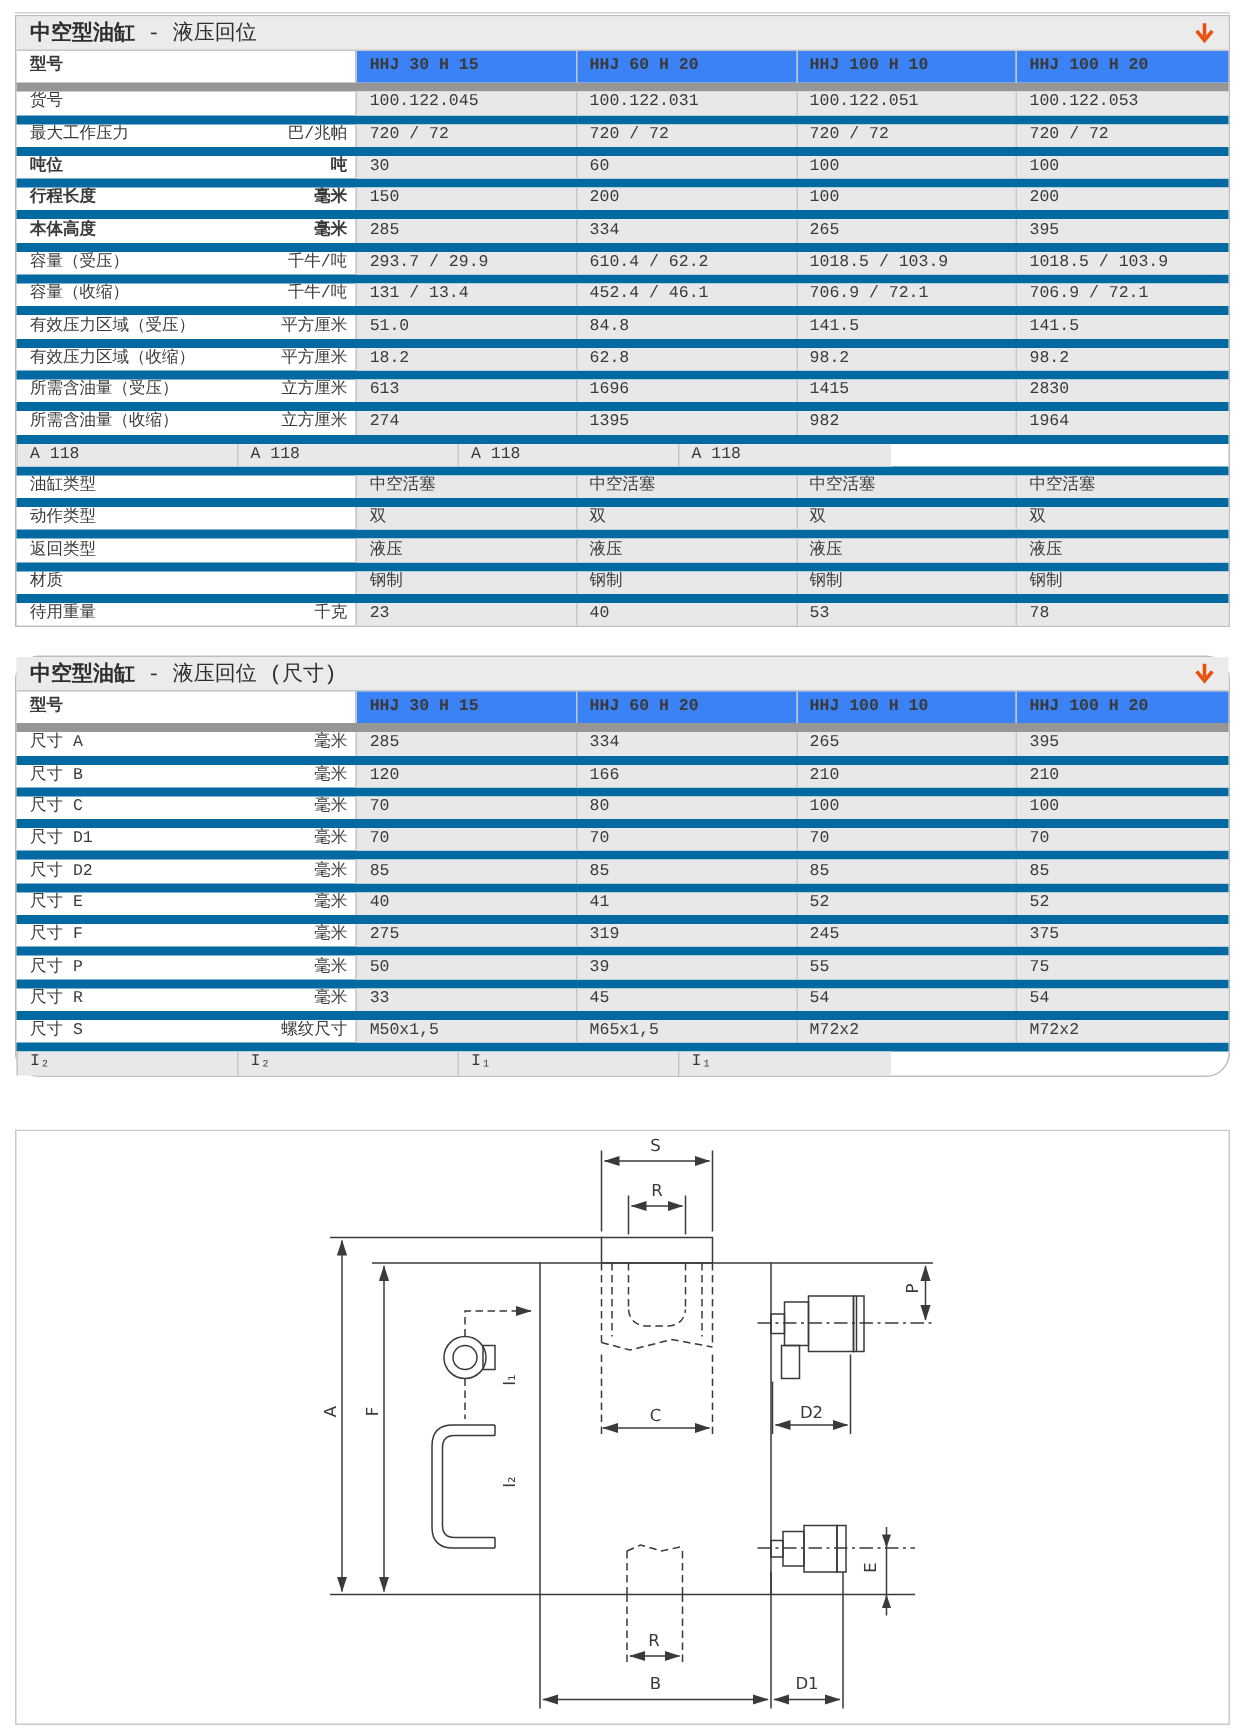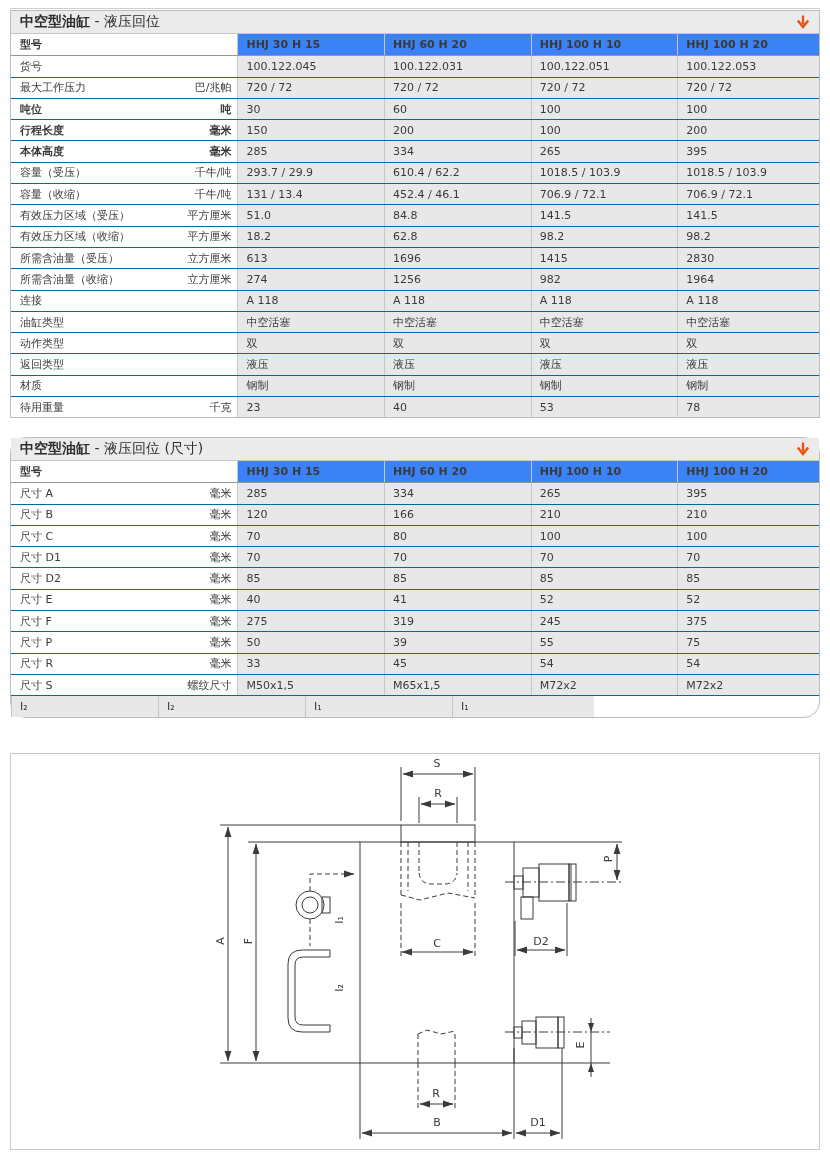--- a/index.html
+++ b/index.html
@@ -1,26 +1,26 @@
 <!DOCTYPE html>
 <html><head>
 <meta charset="utf-8">
 <style>
   html,body{margin:0;padding:0;background:#fff;}
   body{width:830px;height:1155px;font-family:"DejaVu Sans","Liberation Sans",sans-serif;color:#3a3a3a;}
   .page{position:relative;width:830px;height:1155px;overflow:hidden;}
   .top-rule{position:absolute;left:10px;width:810px;top:8px;border-top:1px solid #cfcfcf;}
-  .tbl{position:absolute;left:10px;width:810px;border:1px solid #bdbdbd;box-sizing:border-box;background:#fff;}
+  .tbl{position:absolute;left:10px;width:810px;border:1px solid #bdbdbd;box-sizing:border-box;background:#fff;font-family:Liberation Mono, monospace;}
   .tbl1{top:10px;}
   .tbl2{top:437px;border-radius:16px;}
   .title-bar{height:23px;background:#ebebeb;display:flex;align-items:center;justify-content:space-between;padding:0 6px 0 9px;border-bottom:1px solid #c6c6c6;box-sizing:border-box;}
   .title{font-size:14px;color:#2e2e2e;white-space:nowrap;}
   .t-bold{font-weight:bold;}
   .dl-btn{width:20px;height:18px;display:flex;align-items:center;justify-content:center;cursor:pointer;}
-  .row{display:flex;height:21.3px;box-sizing:border-box;border-top:1px solid #0369a1;font-size:11px;line-height:1;}
+  .row{display:flex;height:21.3px;box-sizing:border-box;border-top:6px solid #0369a1;font-size:11px;line-height:1;}
   .grid .row:first-child{border-top:none;}
   .grid .row:nth-child(2){border-top-color:#969696;}
   .cell{box-sizing:border-box;display:flex;align-items:center;overflow:hidden;white-space:nowrap;}
   .label-cell{width:227px;padding:0 6px 0 9px;justify-content:space-between;}
   .val{width:147px;padding-left:8px;background:#e8e8e8;border-left:1px solid #c6c6c6;}
   .val:last-child{width:142px;text-align:center;}
   .header-row .val{background:#3b82f6;font-weight:bold;}
   .header-row .label-cell{font-weight:bold;}
   .row.bold .lbl,.row.bold .unit{font-weight:bold;}
   .diagram{position:absolute;left:10px;top:753px;width:810px;height:397px;}
@@ -150,29 +150,25 @@
           <div class="cell val">1696</div>
           <div class="cell val">1415</div>
           <div class="cell val">2830</div>
         </div>
         <div class="row">
           <div class="cell label-cell">
             <div class="lbl">所需含油量（收缩）</div>
             <div class="unit">立方厘米</div>
           </div>
           <div class="cell val">274</div>
-          <div class="cell val">1256</div>
+          <div class="cell val">1395</div>
           <div class="cell val">982</div>
           <div class="cell val">1964</div>
         </div>
         <div class="row">
-          <div class="cell label-cell">
-            <div class="lbl">连接</div>
-            <div class="unit"></div>
-          </div>
           <div class="cell val">A 118</div>
           <div class="cell val">A 118</div>
           <div class="cell val">A 118</div>
           <div class="cell val">A 118</div>
         </div>
         <div class="row">
           <div class="cell label-cell">
             <div class="lbl">油缸类型</div>
             <div class="unit"></div>
           </div>

